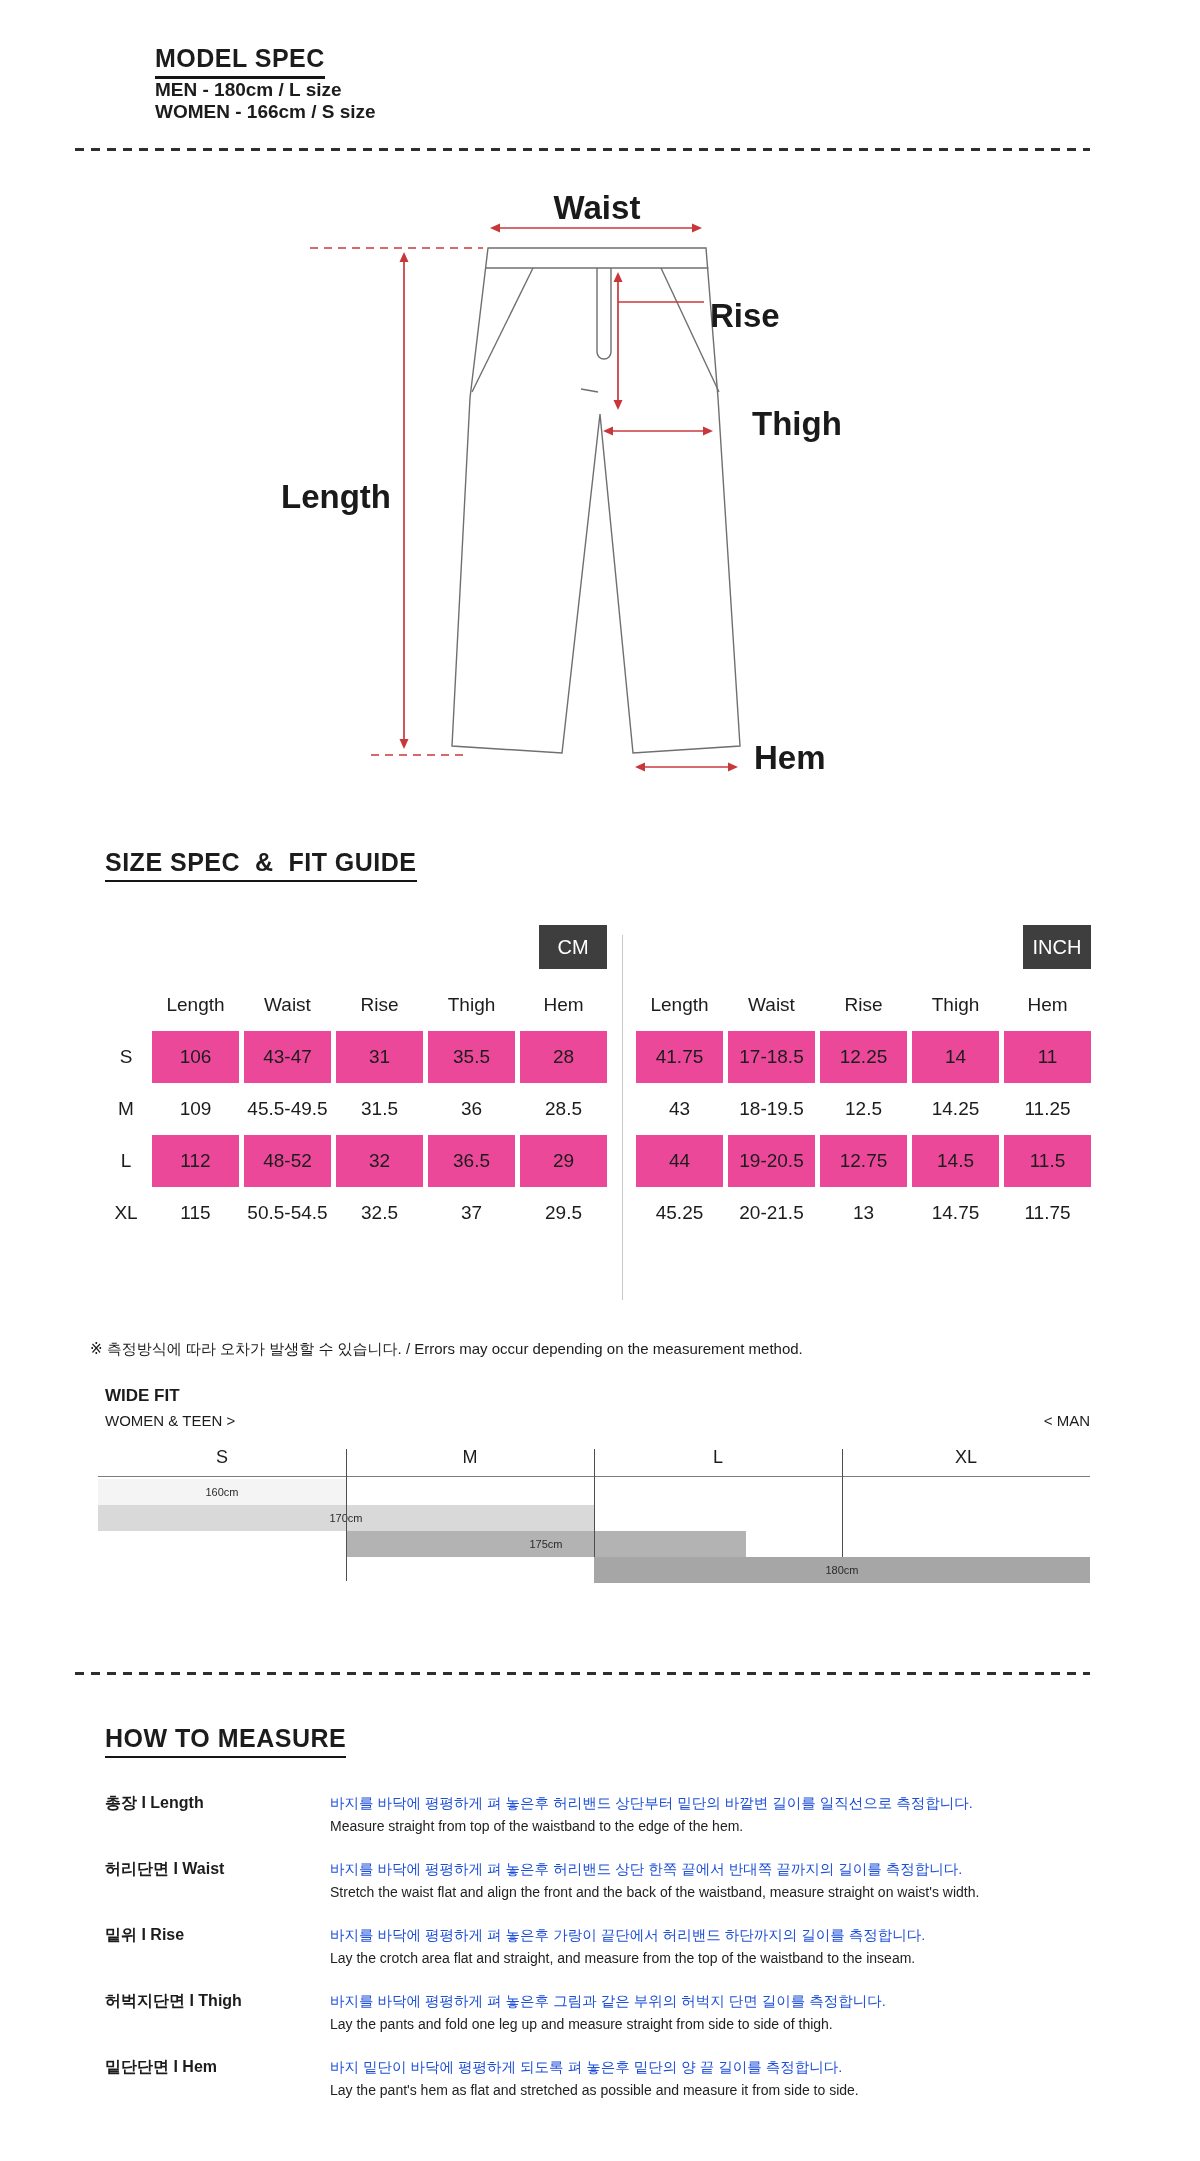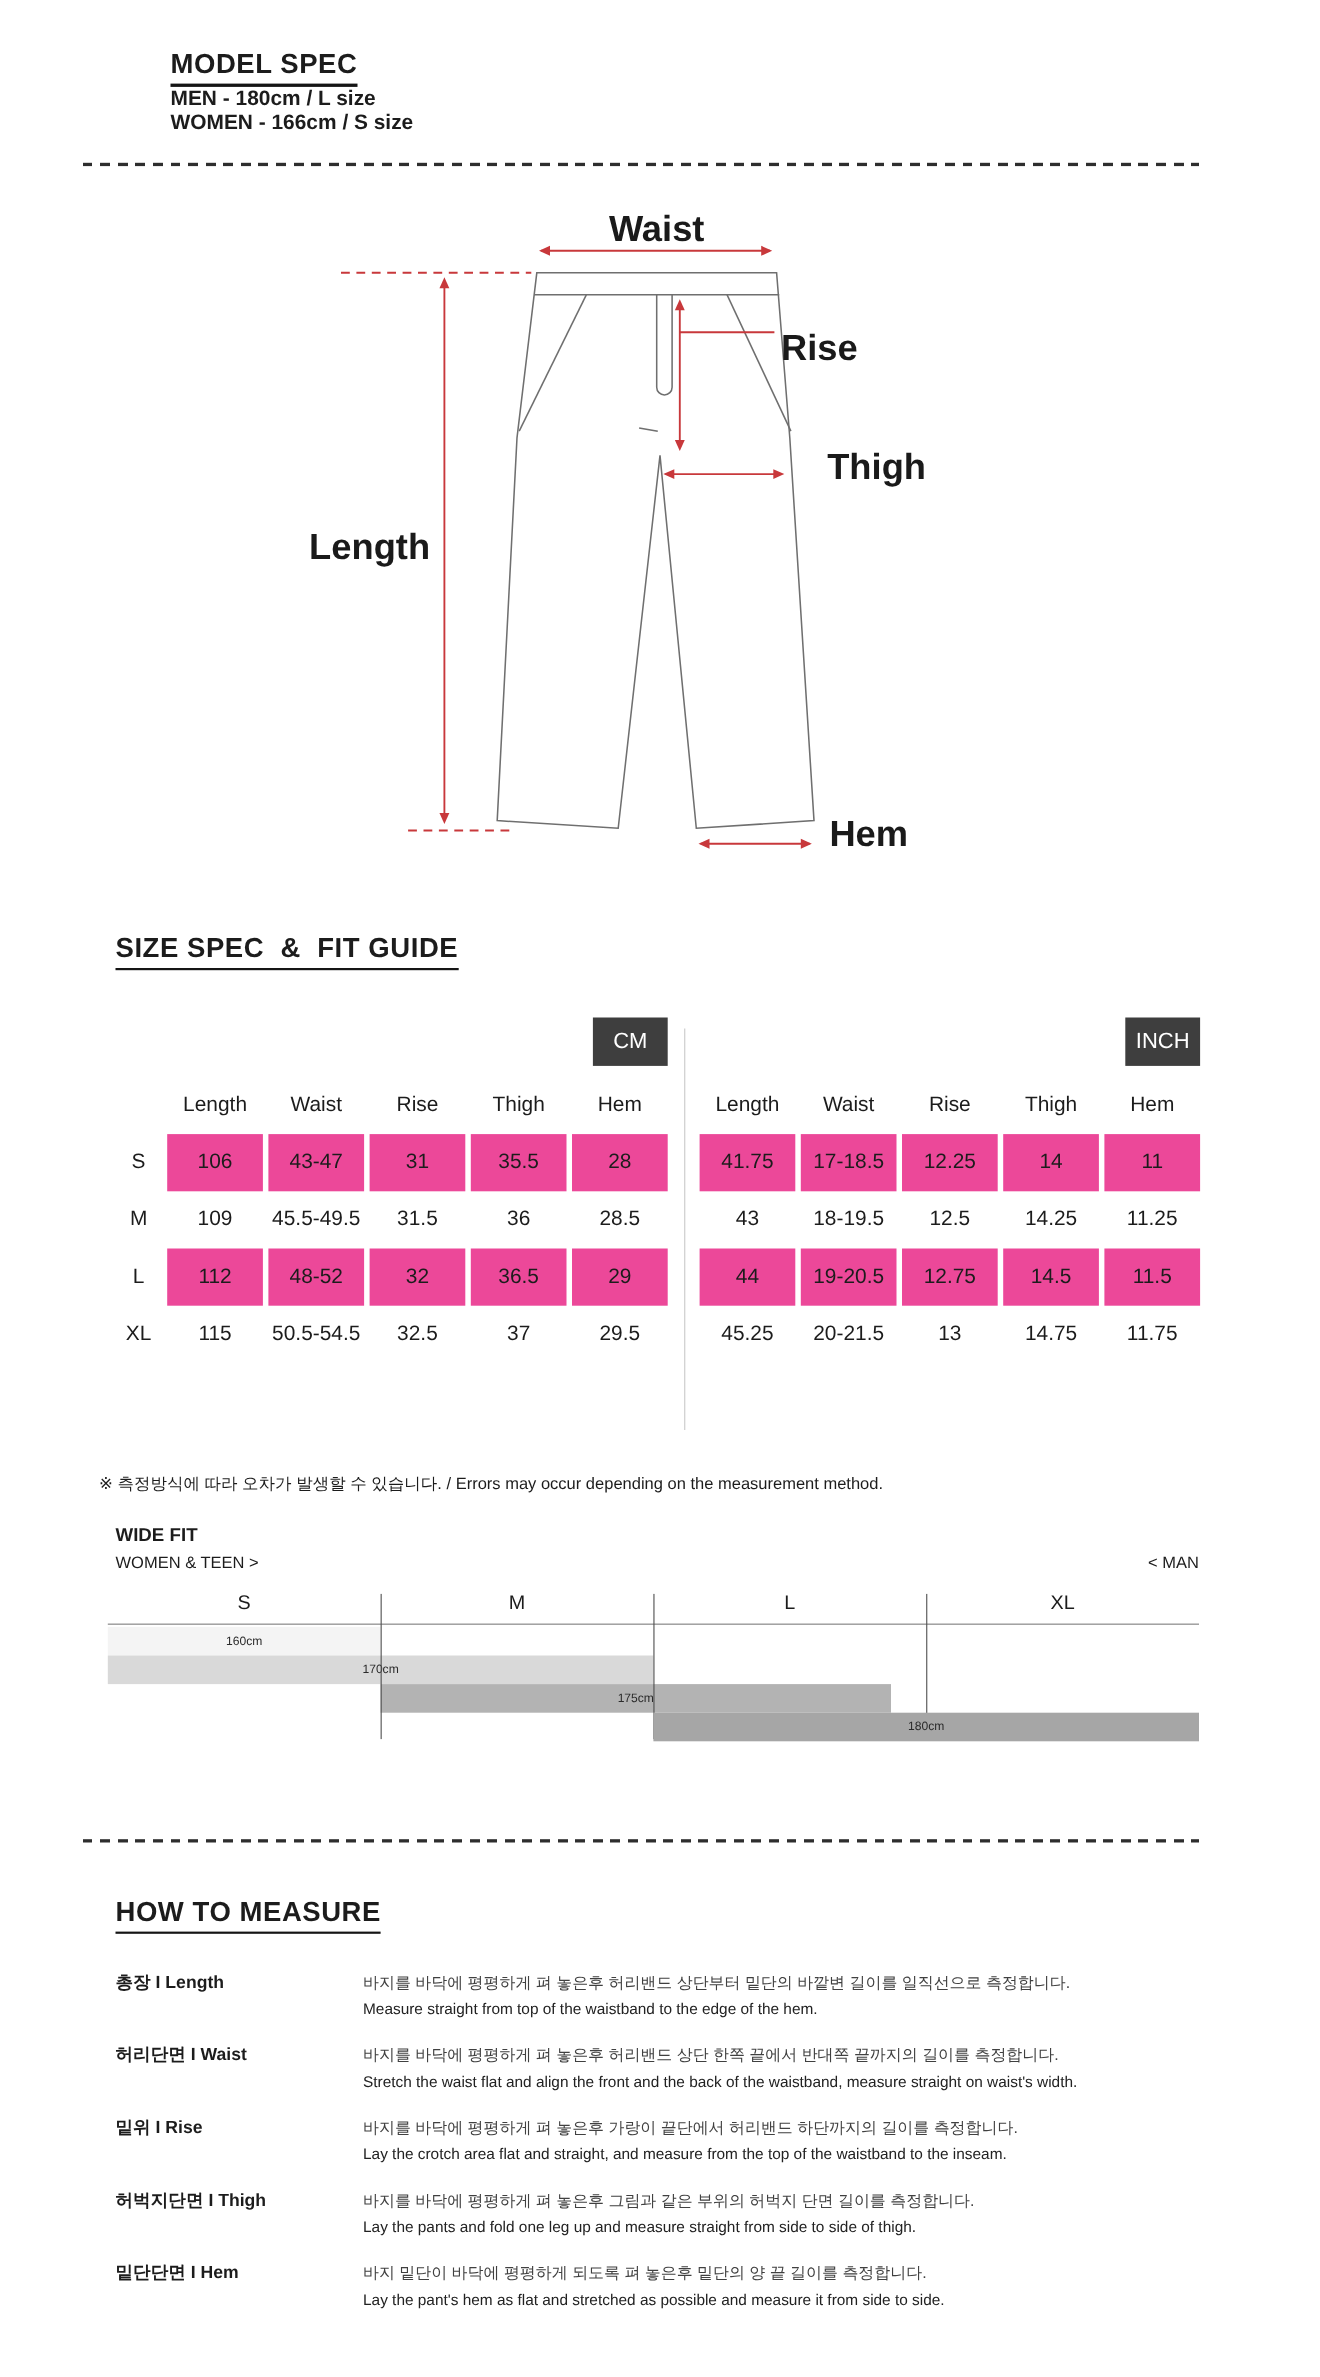--- a/index.html
+++ b/index.html
@@ -38,21 +38,21 @@
   .size-cell{flex:0 0 248px;text-align:center;font-size:18px;line-height:30px;}
   .bars-wrap{position:relative;border-top:1px solid #7d7d7d;height:104px;}
   .bar{position:absolute;height:26px;line-height:26px;text-align:center;font-size:11px;color:#2b2b2b;z-index:1;}
   .vline{position:absolute;width:1px;background:#4f4f4f;top:-28px;height:132px;z-index:2;}
   .bar.topmost{z-index:3;}
   
   .measure-rows{width:985px;}
   .m-row{display:flex;margin-bottom:21px;}
   .m-label{flex:0 0 225px;font-size:16px;font-weight:bold;line-height:22px;}
   .m-desc{flex:1;}
-  .m-ko{font-size:14.5px;line-height:22px;color:#404040;}
+  .m-ko{font-size:14.5px;line-height:22px;color:#1d4ed8;}
   .m-en{font-size:14px;line-height:22px;color:#222;margin-top:1px;}
 </style>
 </head>
 <body>
 
 <div id="page">
 
   <div class="abs model-spec-row">
     <span class="h-title">MODEL SPEC</span>
     <span class="h-model men">MEN - 180cm / L size</span>
@@ -204,21 +204,21 @@
       <div class="size-cell">M</div>
       <div class="size-cell">L</div>
       <div class="size-cell">XL</div>
     </div>
     <div class="bars-wrap">
       <div class="vline" style="left:248px;"></div>
       <div class="vline" style="left:496px;"></div>
       <div class="vline" style="left:744px;"></div>
       <div class="bar" style="left:0;top:2px;width:248px;background:#f4f4f4;">160cm</div>
       <div class="bar" style="left:0;top:28px;width:496px;background:#d9d9d9;">170cm</div>
-      <div class="bar" style="left:248px;top:54px;width:464px;background:#b3b3b3;">175cm</div>
+      <div class="bar" style="left:248px;top:54px;width:400px;background:#b3b3b3;">175cm</div>
       <div class="bar topmost" style="left:496px;top:80px;width:496px;background:#a6a6a6;">180cm</div>
     </div>
   </div>
 
   <div class="abs dash-div" style="top:1672px;"></div>
 
   <div class="abs" style="left:105px;top:1724px;">
     <span class="section-title">HOW TO MEASURE</span>
   </div>
 

